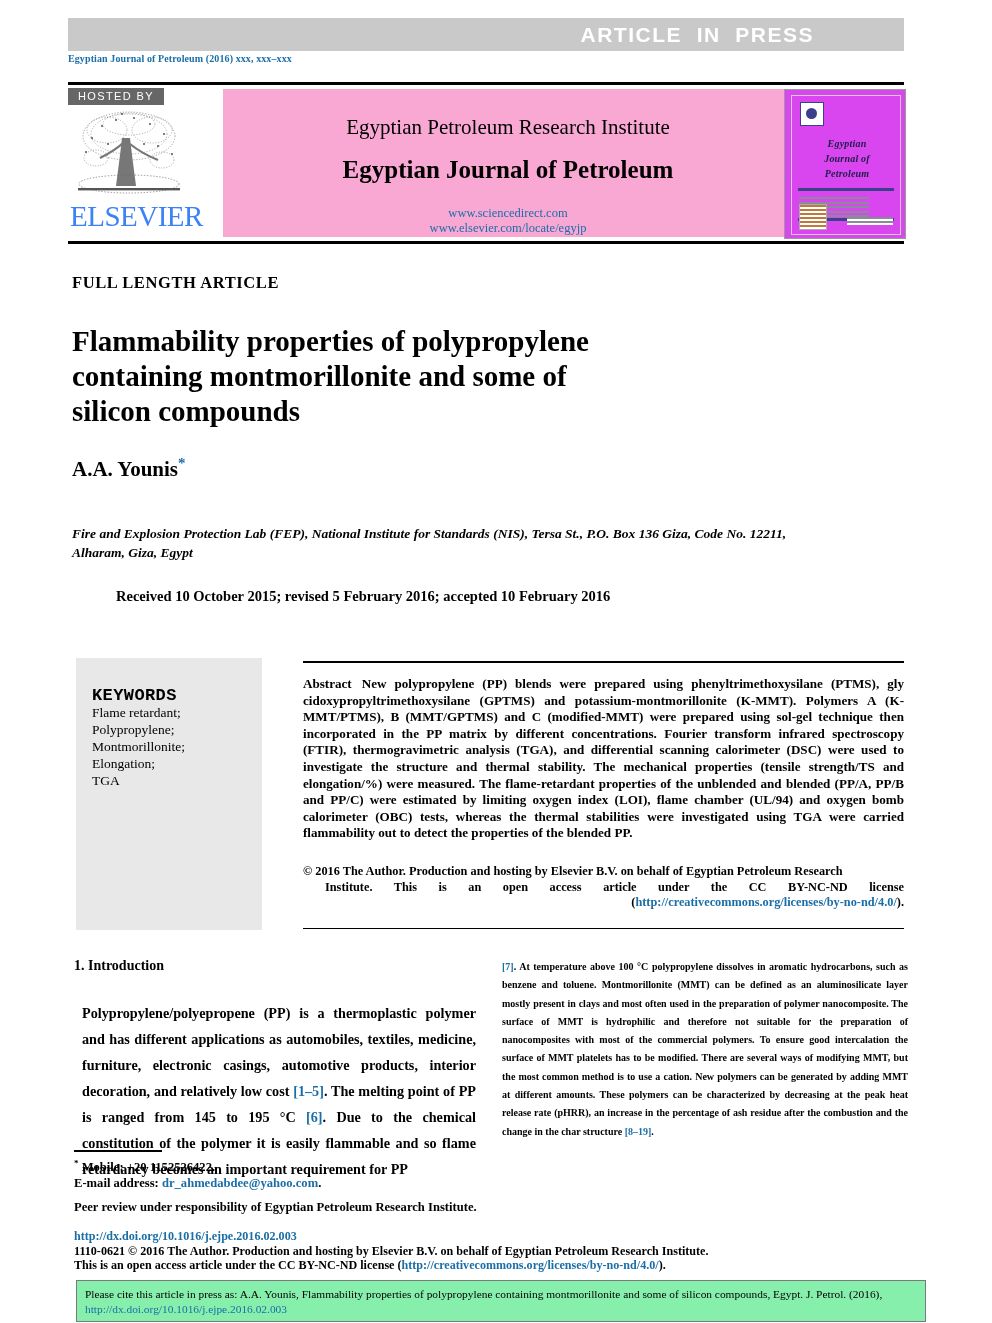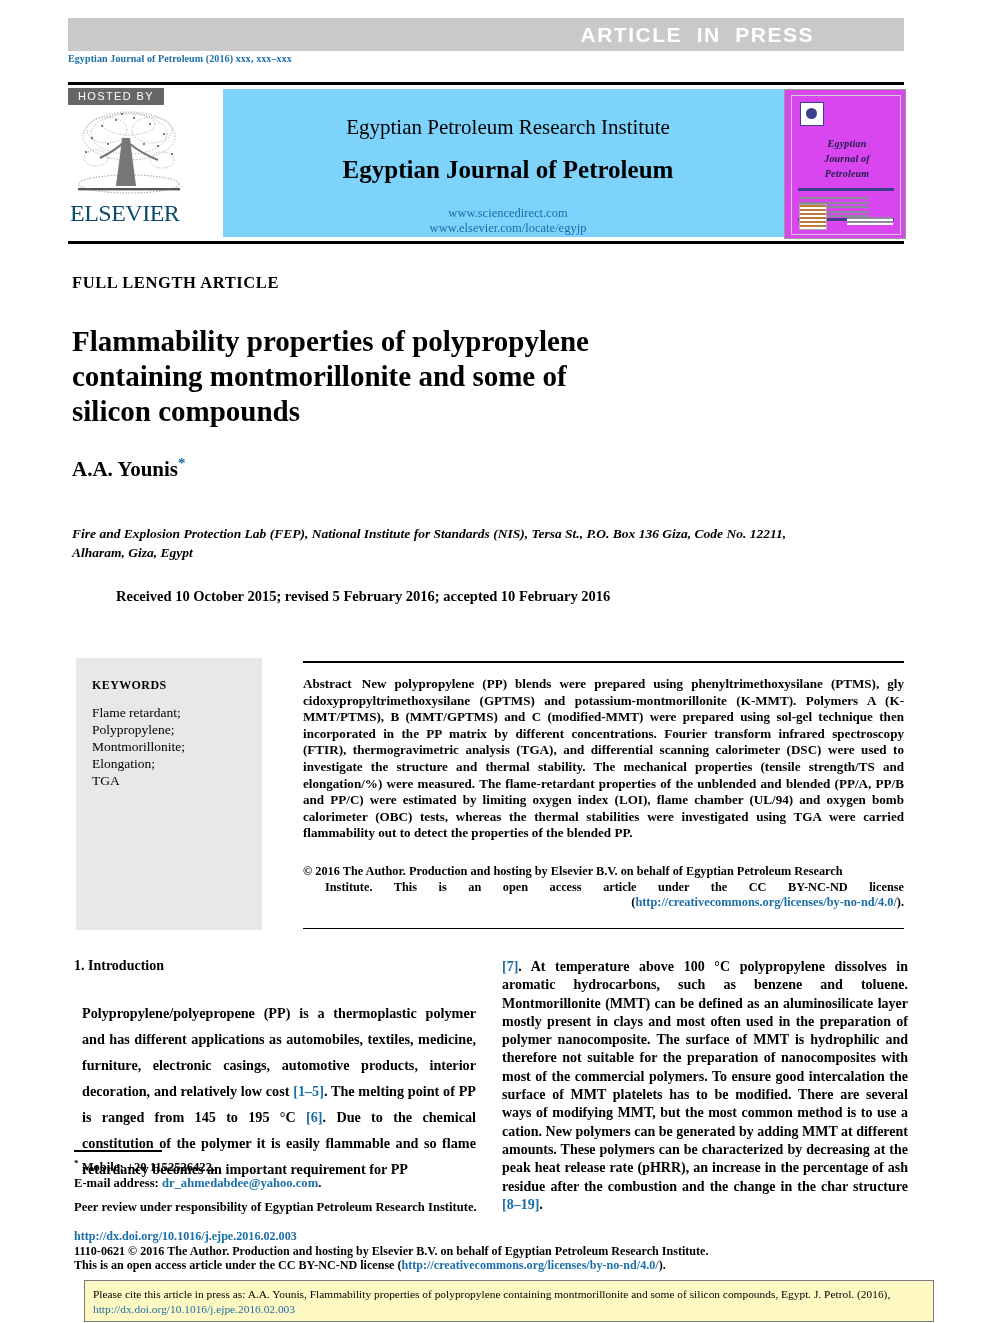--- a/index.html
+++ b/index.html
@@ -102,34 +102,34 @@
     position: absolute;
     left: 4px;
     top: 20px;
     width: 115px;
     height: 92px;
   }
   .elsevier-word {
     position: absolute;
     left: 2px;
     top: 112px;
-    color: #0c4a6e;
-    font-family: "Liberation Serif", serif;
-    font-size: 24px;
+    color: #3b82f6;
+    font-family: "Liberation Serif", serif;
+    font-size: 29px;
     font-weight: normal;
     letter-spacing: -0.5px;
   }
 
   .masthead-center {
     position: absolute;
     left: 155px;
     top: 1px;
     width: 570px;
     height: 148px;
-    background: #7dd3fc;
+    background: #f9a8d4;
     text-align: center;
   }
   .inst-name {
     margin-top: 26px;
     font-size: 21px;
     font-family: "Liberation Serif", serif;
   }
   .journal-name {
     margin-top: 16px;
     font-size: 25px;
@@ -283,24 +283,24 @@
     position: absolute;
     left: 76px;
     top: 658px;
     width: 186px;
     height: 272px;
     background: #e8e8e8;
   }
   .kw-title {
     position: absolute;
     left: 16px;
-    top: 20px;
-    font-family: Liberation Serif, serif;
-    font-weight: bold;
-    font-size: 12px;
+    top: 28px;
+    font-family: Liberation Mono, monospace;
+    font-weight: bold;
+    font-size: 17px;
     letter-spacing: 0.4px;
   }
   .kw-list {
     position: absolute;
     left: 16px;
     top: 46px;
     font-family: "Liberation Serif", serif;
     font-size: 13.5px;
     line-height: 17px;
   }
@@ -386,21 +386,21 @@
     font-family: "Liberation Serif", serif;
     font-weight: bold;
     font-size: 14.2px;
     line-height: 26px;
     text-align: justify;
     margin: 8px;
   }
   .right-text {
     font-family: "Liberation Serif", serif;
     font-weight: bold;
-    font-size: 14px;
+    font-size: 10px;
     line-height: 18.3px;
     text-align: justify;
     margin: 0;
   }
 
   
   .foot-rule {
     position: absolute;
     left: 74px;
     top: 1150px;
@@ -438,25 +438,25 @@
     font-size: 12.1px;
     line-height: 14.6px;
   }
   .bottom-legal .doi {
     color: #1a6ea8;
   }
 
   
   .cite-box {
     position: absolute;
-    left: 84px;
+    left: 76px;
     top: 1280px;
     width: 848px;
     height: 40px;
-    background: #fef9c3;
+    background: #86efac;
     border: 1px solid #7a7a7a;
   }
   .cite-text {
     position: absolute;
     left: 8px;
     top: 6px;
     width: 832px;
     font-family: "Liberation Serif", serif;
     font-size: 11.4px;
     line-height: 14.5px;

